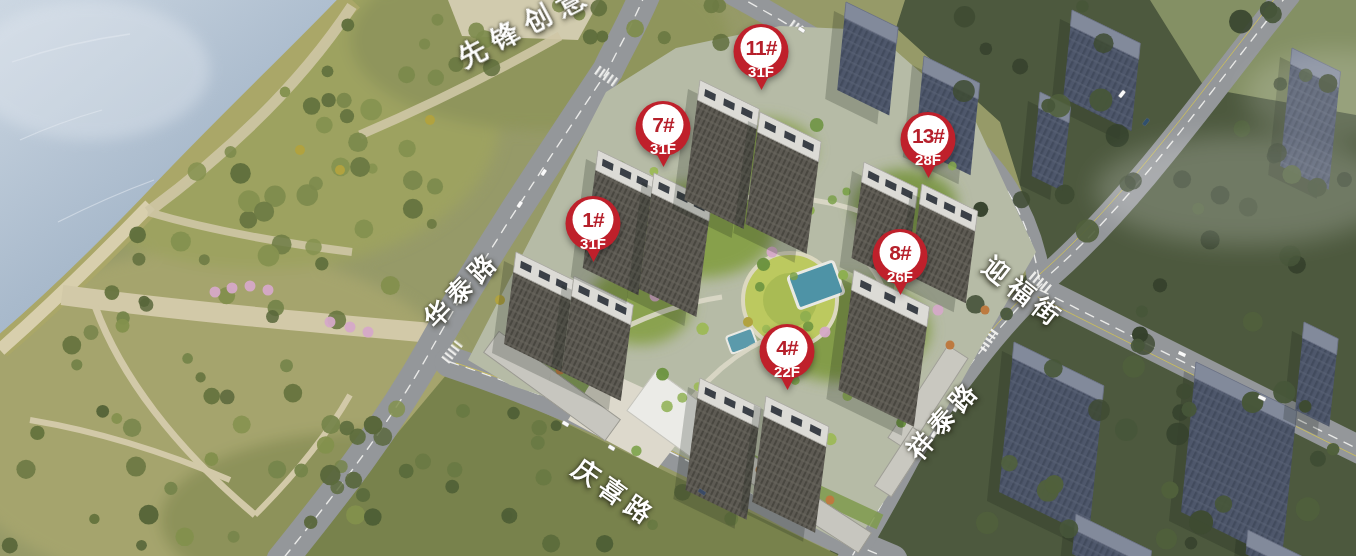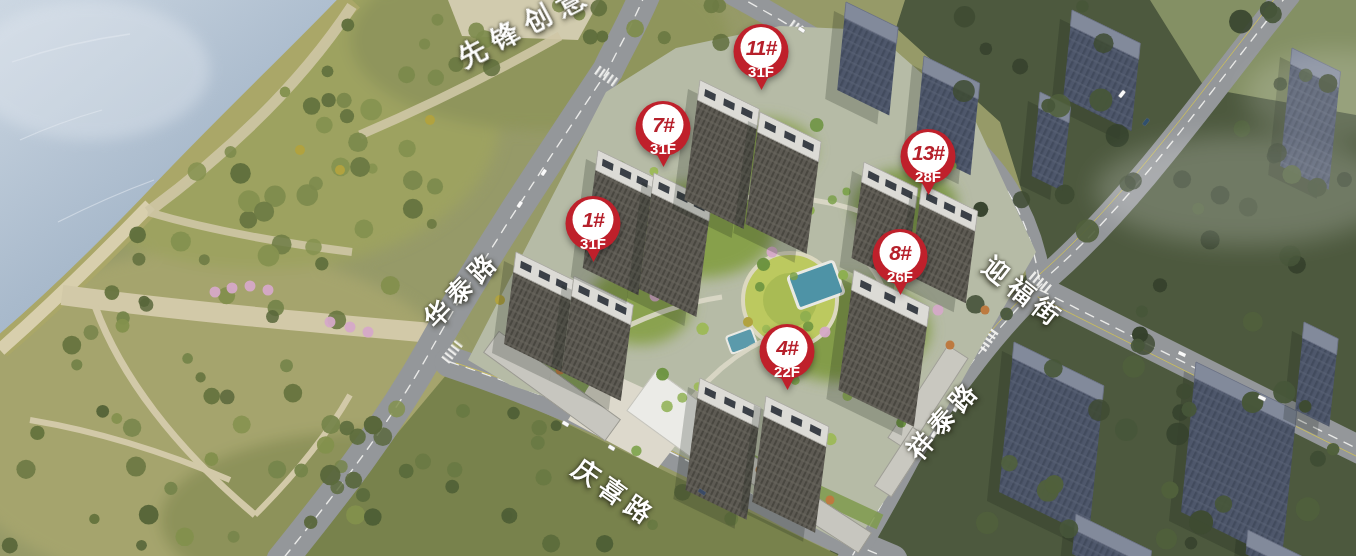--- a/index.html
+++ b/index.html
@@ -22,21 +22,21 @@
     display:flex;flex-direction:column;align-items:center;
     filter:drop-shadow(0 3px 3px rgba(0,0,0,.38));z-index:20;
   }
   .pin-head{
     width:55px;height:55px;border-radius:50%;background:#bf202b;
     position:relative;display:flex;justify-content:center;
   }
   .pin-inner{
     width:41px;height:41px;border-radius:50%;background:#fff;
     margin-top:3px;display:flex;align-items:center;justify-content:center;
-    font-weight:bold;font-size:21px;color:#b6202b;letter-spacing:-1px;font-style:italic;
+    font-weight:bold;font-size:21px;color:#b6202b;letter-spacing:-1px;
   }
   .pin-floors{
     position:absolute;bottom:1px;left:0;width:100%;text-align:center;
     color:#fff;font-size:15px;font-weight:bold;line-height:12px;
   }
   .pin-tail{
     width:0;height:0;margin-top:-6px;
     border-left:9px solid transparent;border-right:9px solid transparent;
     border-top:17px solid #bf202b;
   }
@@ -612,21 +612,21 @@
   </div>
   <div class="pin-tail"></div>
 </div>
 <div class="pin" style="left:761px;top:90px;">
   <div class="pin-head">
     <div class="pin-inner">11#</div>
     <div class="pin-floors">31F</div>
   </div>
   <div class="pin-tail"></div>
 </div>
-<div class="pin" style="left:928px;top:195px;">
+<div class="pin" style="left:928px;top:178px;">
   <div class="pin-head">
     <div class="pin-inner">13#</div>
     <div class="pin-floors">28F</div>
   </div>
   <div class="pin-tail"></div>
 </div>
 <div class="pin" style="left:900px;top:295px;">
   <div class="pin-head">
     <div class="pin-inner">8#</div>
     <div class="pin-floors">26F</div>

